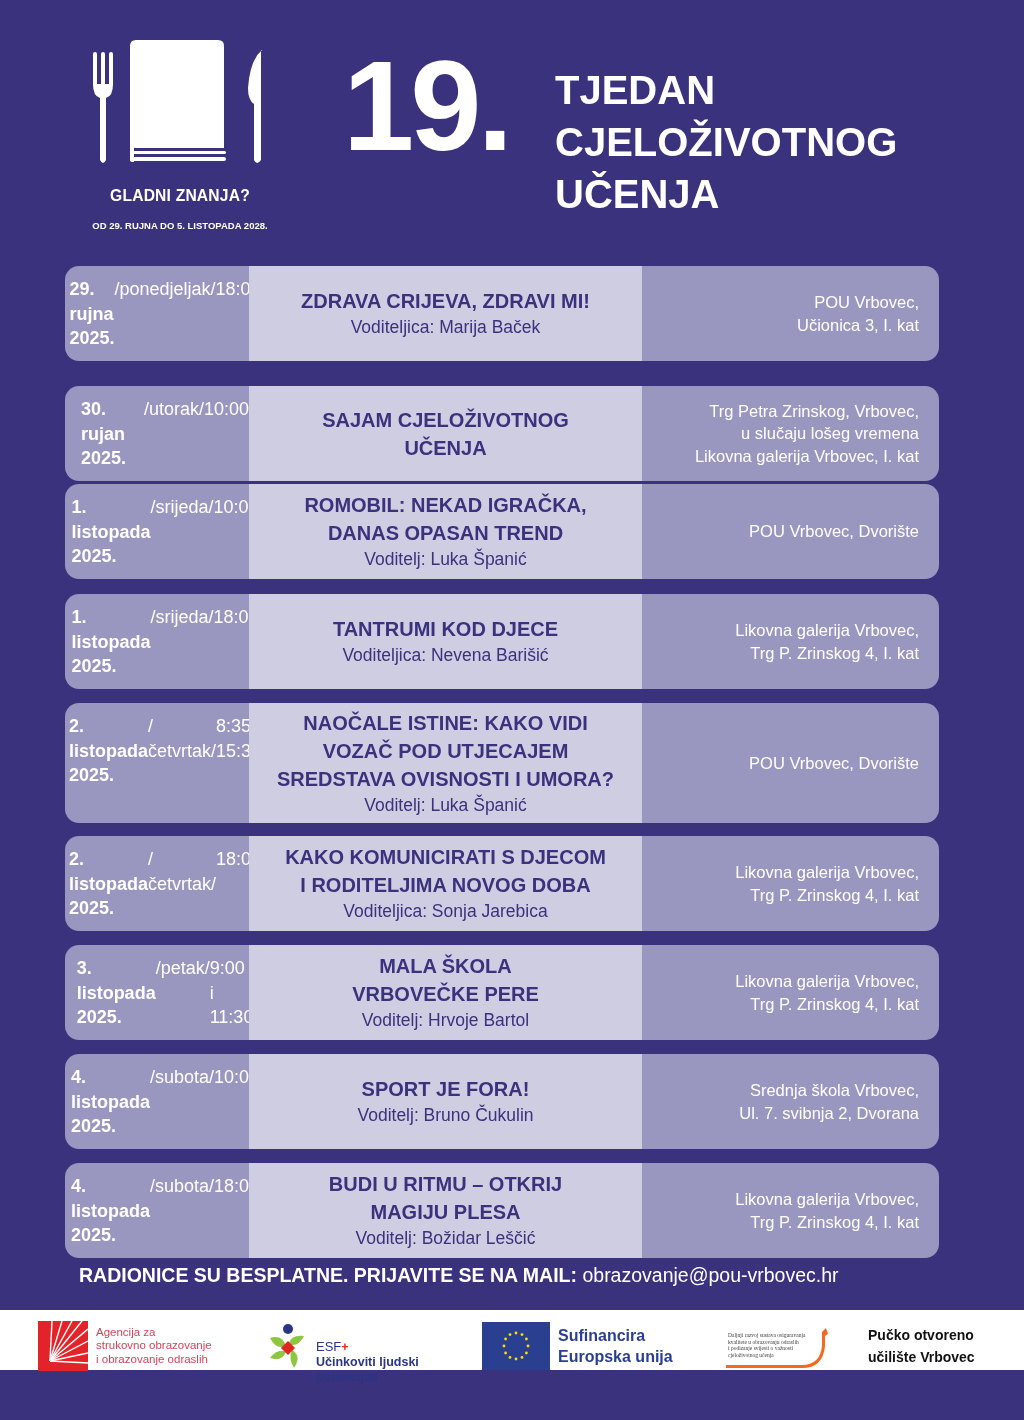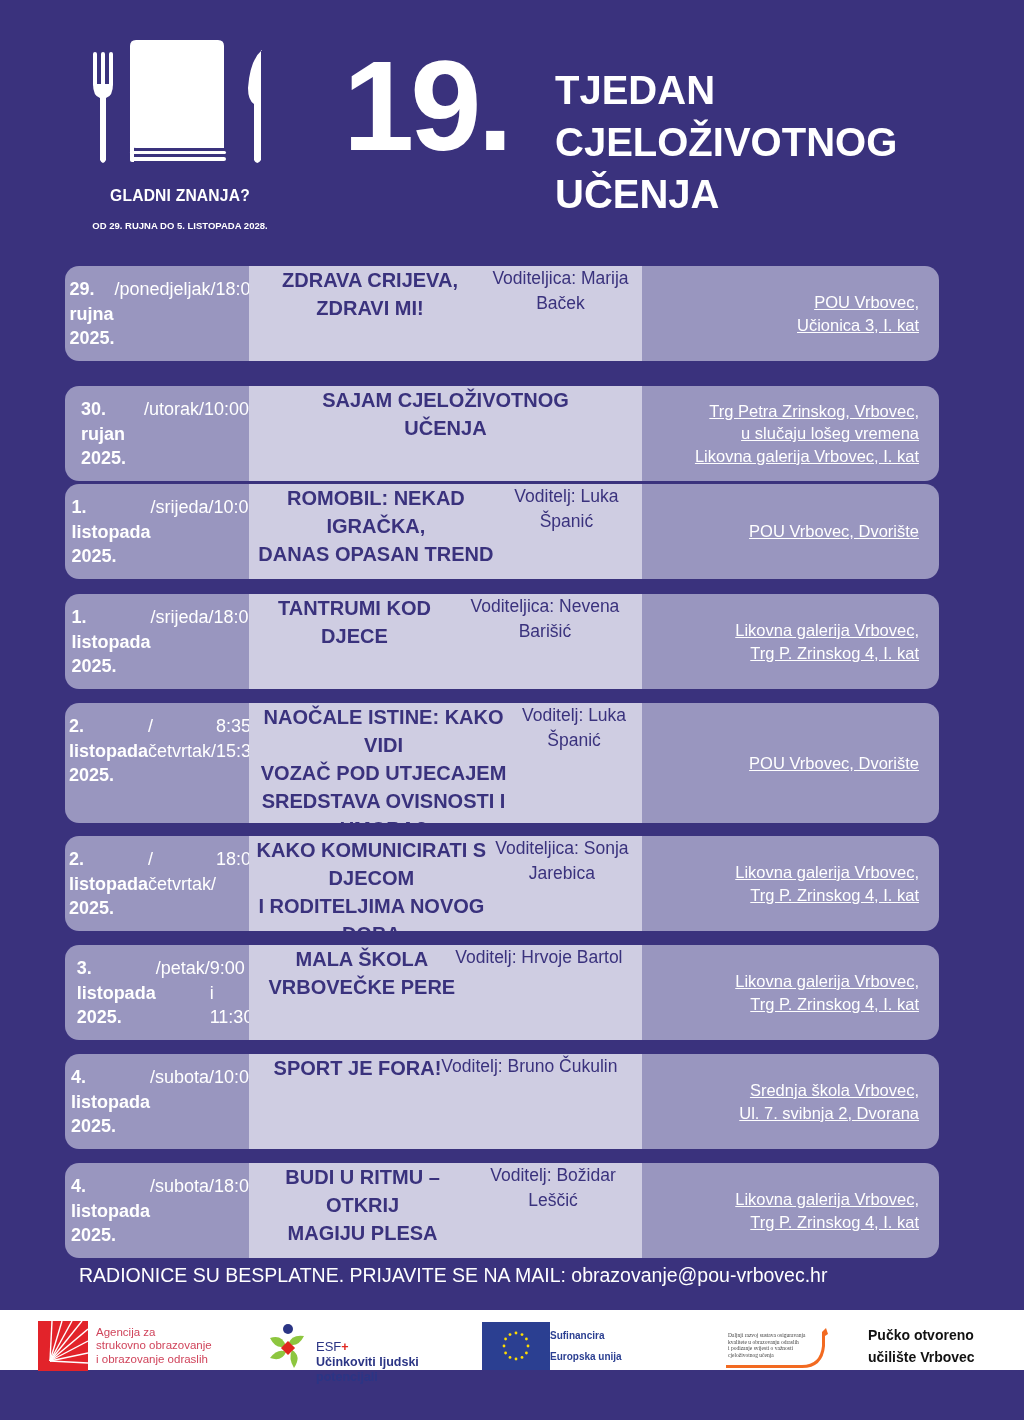--- a/index.html
+++ b/index.html
@@ -12,35 +12,35 @@
   .logo-dates { position: absolute; left: 0; top: 182px; width: 220px; text-align: center; font-weight: bold; font-size: 9.5px; white-space: nowrap; }
 
   .big-number { position: absolute; left: 343px; top: 42px; font-weight: bold; font-size: 128px; line-height: 128px; letter-spacing: -4px; }
   .title-lines { position: absolute; left: 555px; top: 64px; font-weight: bold; font-size: 40px; line-height: 52px; }
   .title-lines div { white-space: nowrap; }
 
   .events { position: absolute; left: 65px; top: 266px; width: 874px; }
   .event-row { position: absolute; left: 0; width: 874px; display: flex; border-radius: 14px; overflow: hidden; }
   .cell-date { width: 184px; background: #9996bf; padding: 11px 0 12px 16px; font-size: 18px; line-height: 24.5px; display: flex; flex-direction: row; justify-content: center; }
   .cell-date .d { font-weight: bold; }
-  .cell-title { width: 393px; background: #cfcde2; color: #3a327d; text-align: center; display: flex; flex-direction: row; justify-content: center; padding: 0 6px; }
+  .cell-title { width: 393px; background: #cfcde2; color: #3a327d; text-align: center; display: flex; flex-direction: column; justify-content: center; padding: 0 6px; }
   .cell-title .t { font-weight: bold; font-size: 20px; line-height: 28px; white-space: pre-line; }
   .cell-title .l { font-size: 17.5px; line-height: 25px; }
-  .cell-place { flex: 1; background: #9996bf; text-align: right; padding: 0 20px 0 0; display: flex; flex-direction: column; justify-content: center; font-size: 16.5px; line-height: 22.5px; white-space: pre-line; text-decoration: underline; }
+  .cell-place { flex: 1; background: #9996bf; text-align: right; padding: 0 20px 0 0; display: flex; flex-direction: column; justify-content: center; font-size: 16.5px; line-height: 22.5px; white-space: pre-line; }
 
   .cta { position: absolute; left: 79px; top: 1264px; font-size: 19.5px; white-space: nowrap; }
-  .cta b { font-weight: normal; }
+  .cta b { font-weight: bold; }
 
   .footer-band { position: absolute; left: 0; top: 1310px; width: 1024px; height: 60px; background: #ffffff; }
   .partner { position: absolute; top: 0; height: 72px; display: flex; align-items: center; }
   .asoo-text { color: #d0445b; font-size: 11.5px; line-height: 13.5px; margin-left: 8px; }
   .esf-text { color: #2b3585; font-size: 12.5px; line-height: 15px; font-weight: bold; margin-left: 6px; margin-top: 32px; }
   .esf-text .esf { color: #2b3585; font-weight: normal; font-size: 13px; }
   .esf-text .plus { color: #e0261f; font-weight: bold; }
-  .eu-text { color: #2b3f91; font-weight: bold; font-size: 10px; line-height: 21px; }
+  .eu-text { color: #2b3f91; font-weight: bold; font-size: 16px; line-height: 21px; margin-left: 8px; }
   .orange-text { color: #444; font-family: "Liberation Serif", serif; font-size: 5.5px; line-height: 6.5px; width: 90px; }
   .pou-text { color: #111; font-weight: bold; font-size: 14px; line-height: 22px; }
 </style>
 </head>
 <body>
 
 <div class="logo-block">
   <svg class="logo-icons" viewBox="0 0 180 130">
 
     <g fill="#fff">

